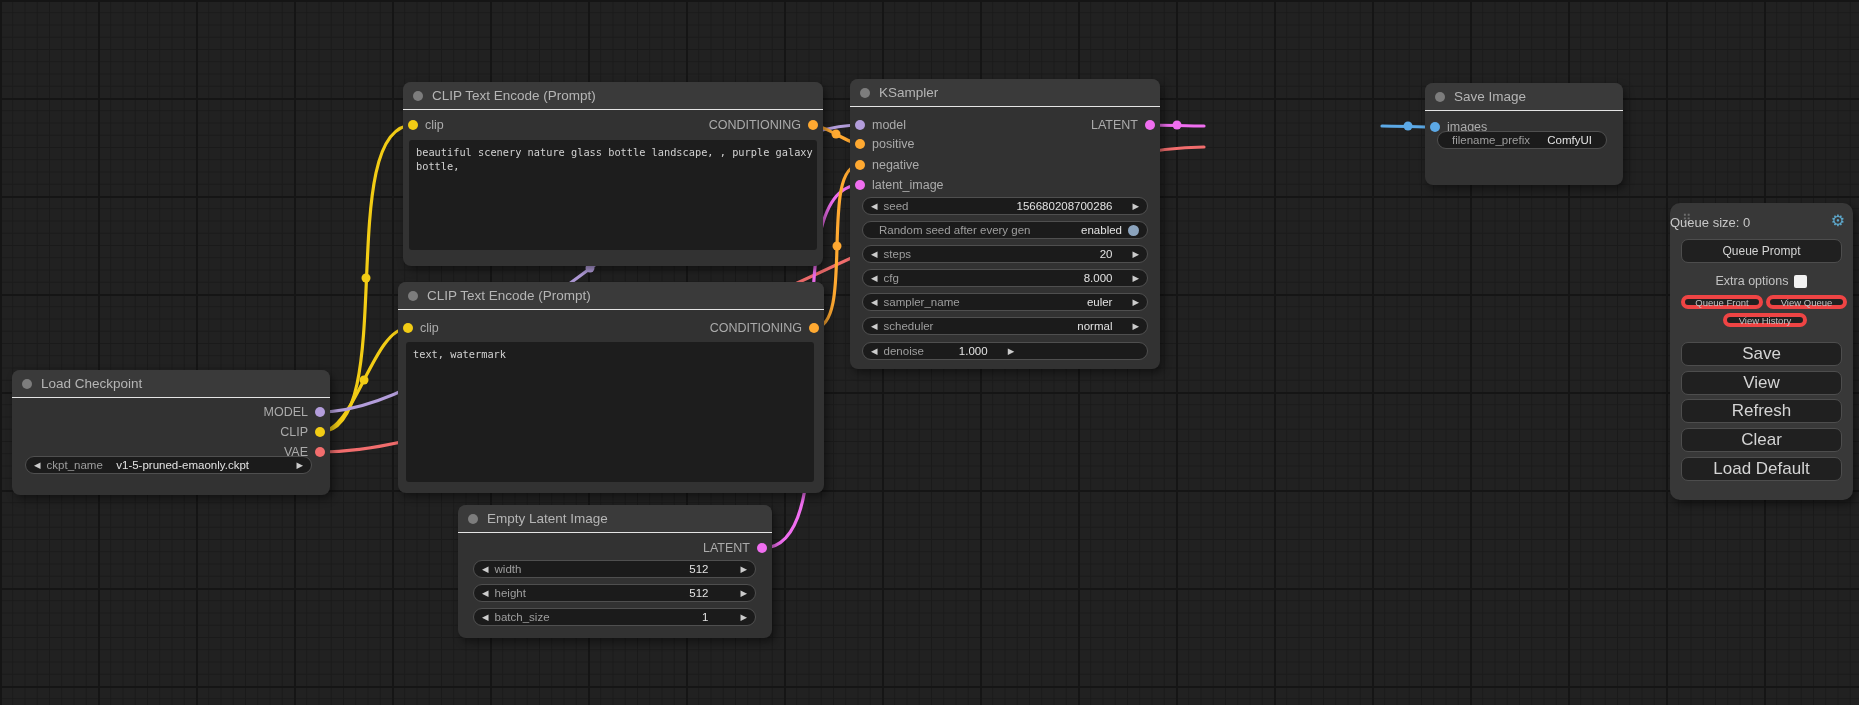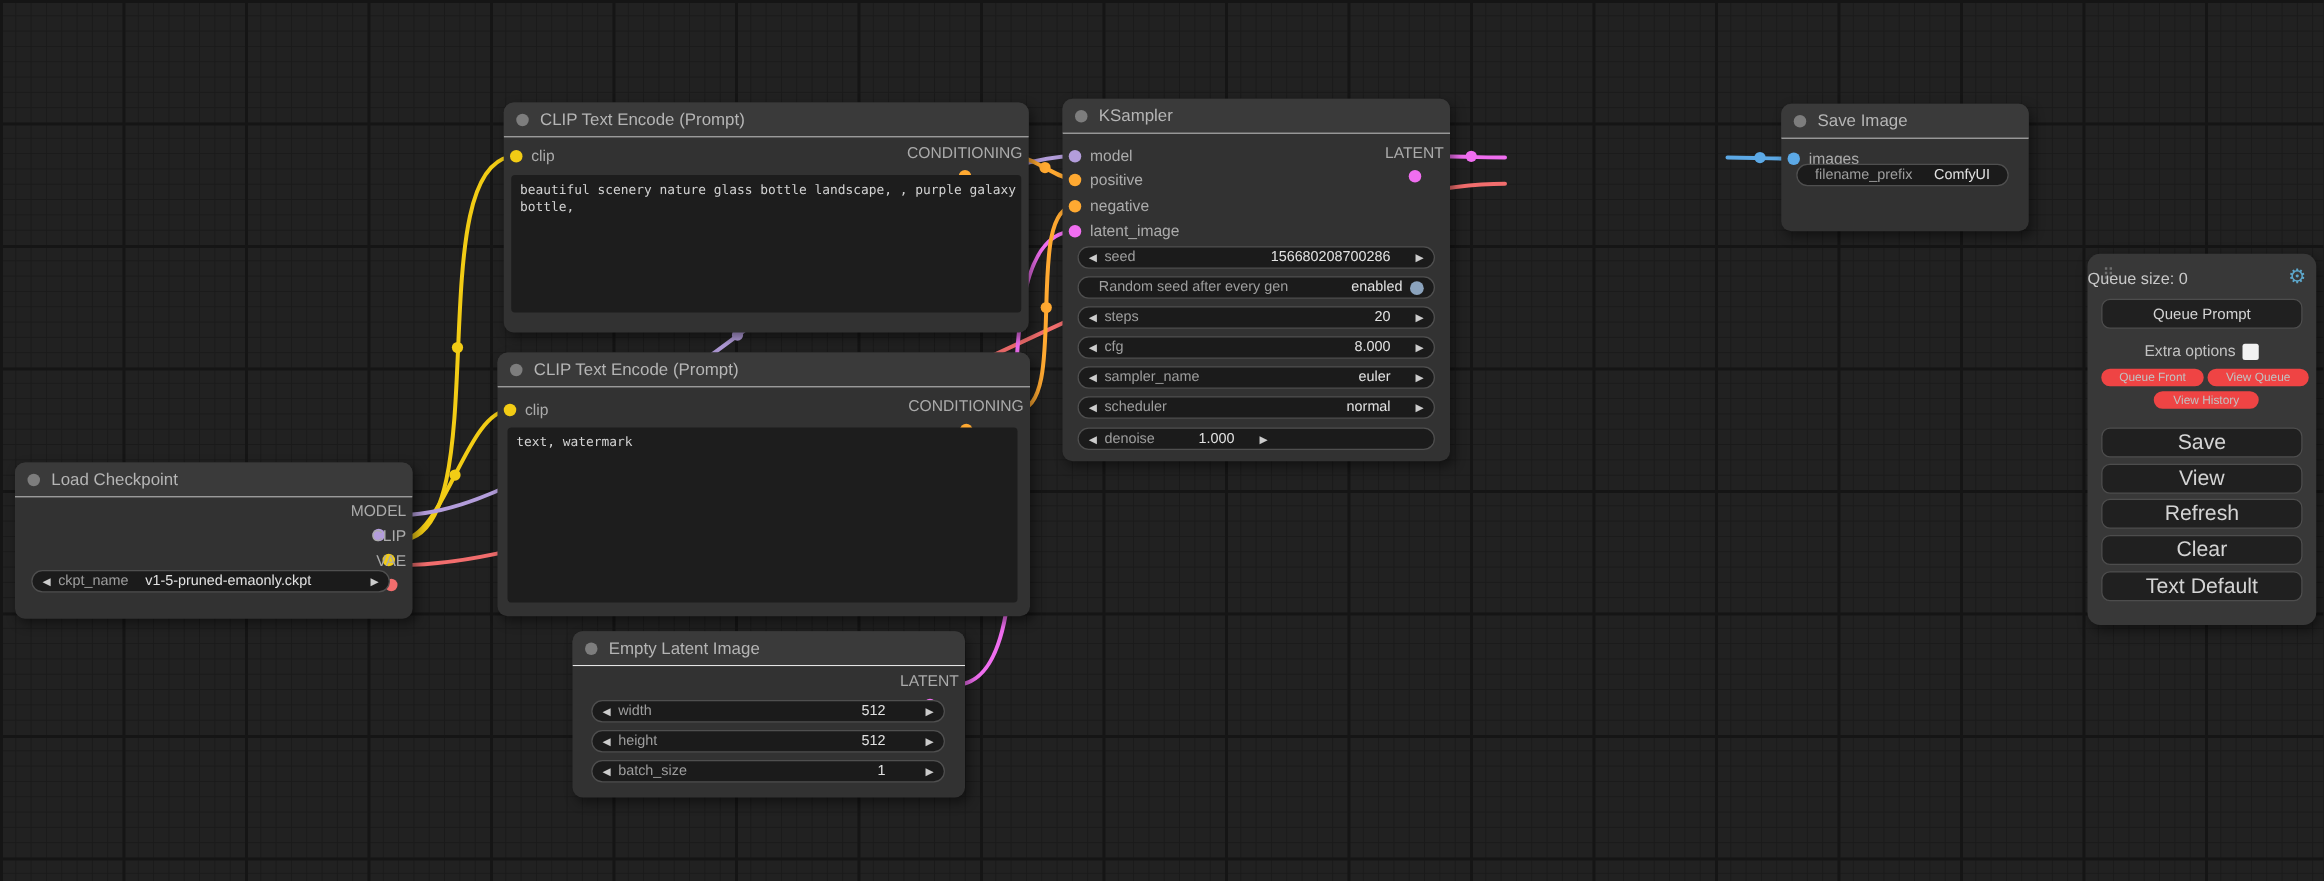--- a/index.html
+++ b/index.html
@@ -22,21 +22,21 @@
   }
   .node-header {
     height:28px; background:#3a3a3a; border-radius:8px 8px 0 0;
     border-bottom:1px solid #e5e5e5; display:flex; align-items:center;
     padding-left:10px; gap:9px;
   }
   .collapse-dot { width:10px; height:10px; border-radius:50%; background:#7d7d7d; flex:none; }
   .node-title { font-size:13.5px; color:#b5b5b5; white-space:nowrap; }
   .port { position:absolute; height:20px; display:flex; align-items:center; gap:7px; }
   .port.in  { left:0; padding-left:5px; }
-  .port.out { right:0; padding-right:5px; flex-direction:column; }
+  .port.out { right:0; padding-right:5px; flex-direction:row; }
   .pdot { width:10px; height:10px; border-radius:50%; flex:none; }
   .plabel { font-size:12.5px; color:#ababab; white-space:nowrap; }
   .widget {
     position:absolute; height:18px; background:#1b1b1b; border:1px solid #4f4f4f;
     border-radius:9px; display:flex; align-items:center; padding:0 8px; gap:6px;
   }
   .warrow { font-size:8.5px; color:#cccccc; line-height:1; flex:none; }
   .wlabel { font-size:11.5px; color:#9e9e9e; white-space:nowrap; }
   .wvalue { font-size:11.5px; color:#e2e2e2; margin-left:auto; white-space:nowrap; }
   .toggle-ball { width:11px; height:11px; border-radius:50%; background:#8ba3bd; flex:none; }
@@ -50,21 +50,21 @@
     position:absolute; z-index:3; background:#383838; border-radius:10px;
     box-shadow:3px 4px 10px rgba(0,0,0,.5);
   }
   .menu-btn {
     position:absolute; left:11px; right:11px; height:24px; background:#202020;
     border:1px solid #4d4d4d; border-radius:7px; color:#d4d4d4;
     display:flex; align-items:center; justify-content:center;
     font-family:"Liberation Sans", sans-serif;
   }
   .menu-pill {
-    position:absolute; height:14px; background:#202020; border:7px solid #ef4444;
+    position:absolute; height:14px; background:#202020; border:4px solid #ef4444;
     border-radius:8px; color:#c2c2c2; font-size:9.5px;
     display:flex; align-items:center; justify-content:center; white-space:nowrap;
   }
 </style>
 </head>
 <body>
 
 <div class="canvas">
 
   <svg class="wires" width="1859" height="705">
@@ -275,16 +275,16 @@
     </div>
 
     <div class="menu-pill" style="left:11px; top:92px; width:82px;">Queue Front</div>
     <div class="menu-pill" style="left:96px; top:92px; width:81px;">View Queue</div>
     <div class="menu-pill" style="left:53px; top:110px; width:84px;">View History</div>
 
     <div class="menu-btn" style="top:139px; font-size:17px;">Save</div>
     <div class="menu-btn" style="top:168px; font-size:17px;">View</div>
     <div class="menu-btn" style="top:196px; font-size:17px;">Refresh</div>
     <div class="menu-btn" style="top:225px; font-size:17px;">Clear</div>
-    <div class="menu-btn" style="top:254px; font-size:17px;">Text Default</div>
+    <div class="menu-btn" style="top:254px; font-size:17px;">Load Default</div>
   </div>
 
 </div>
 
 </body></html>

